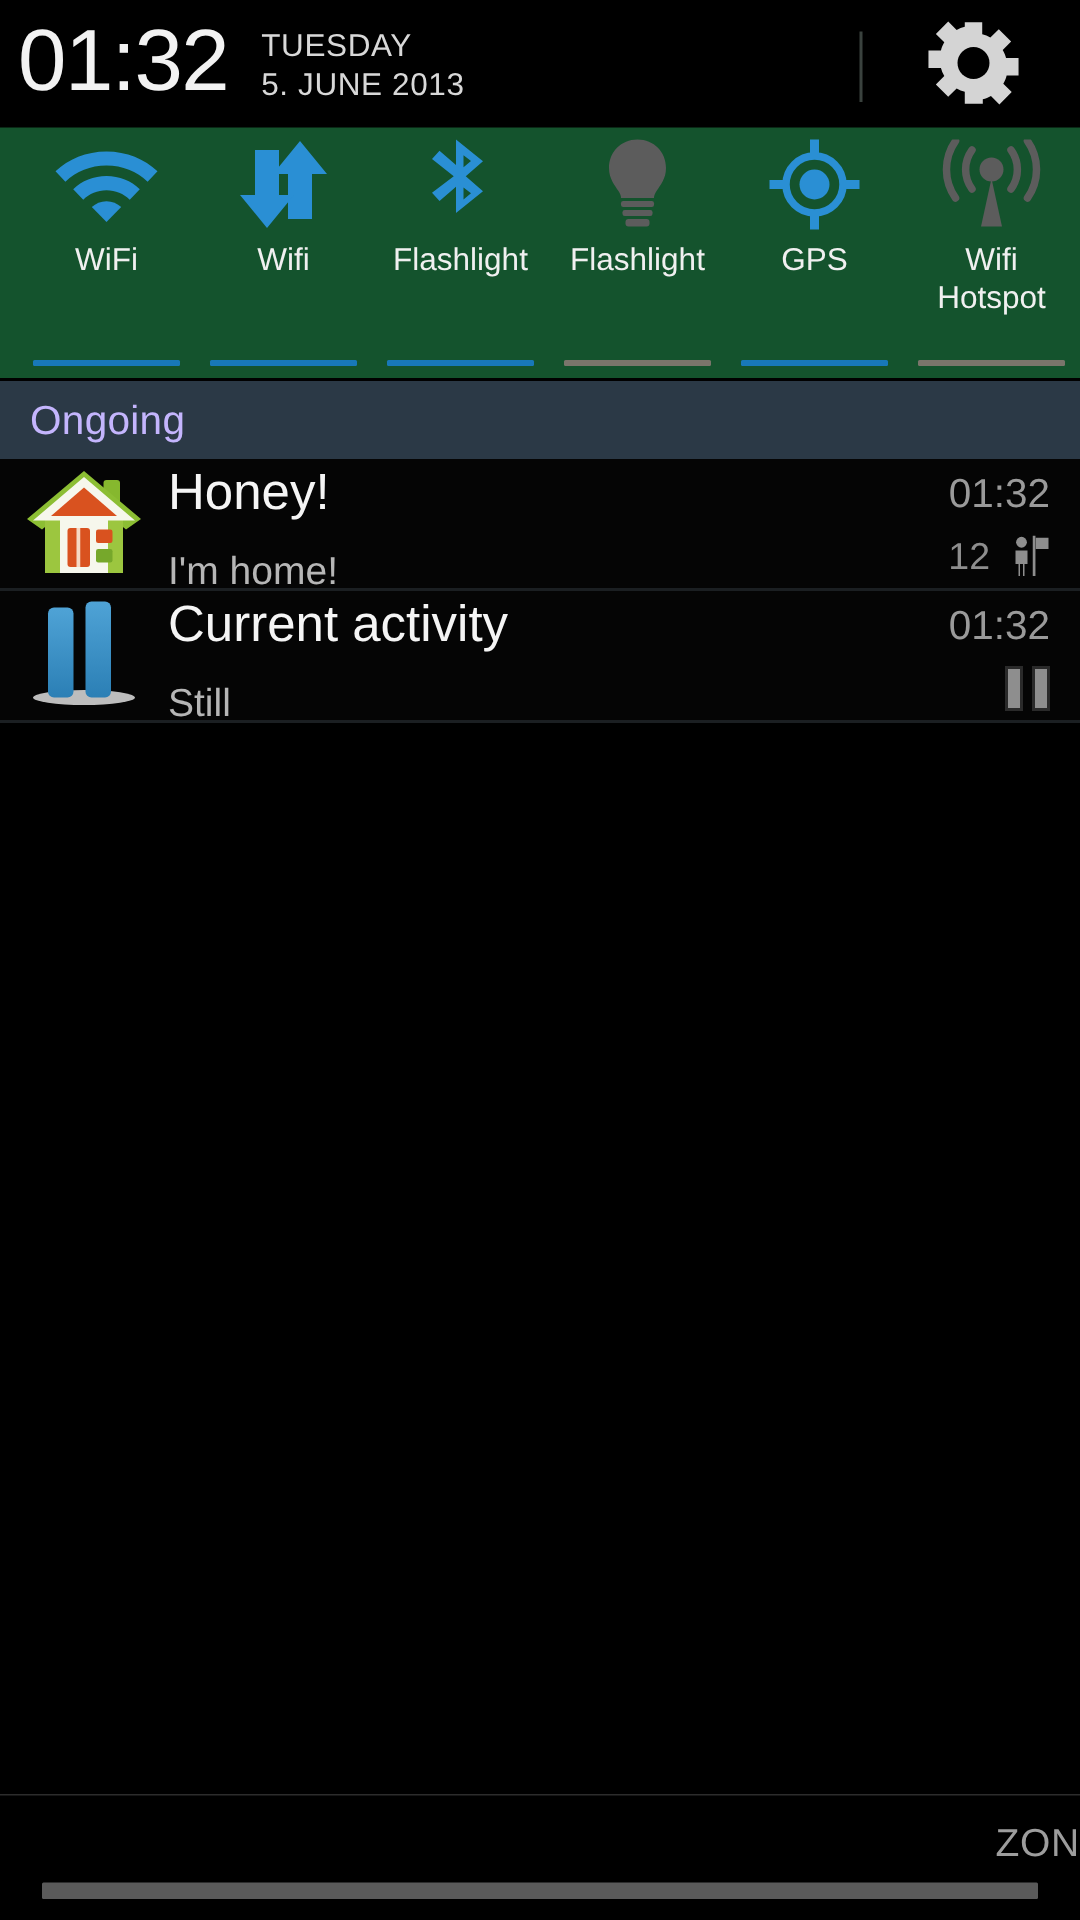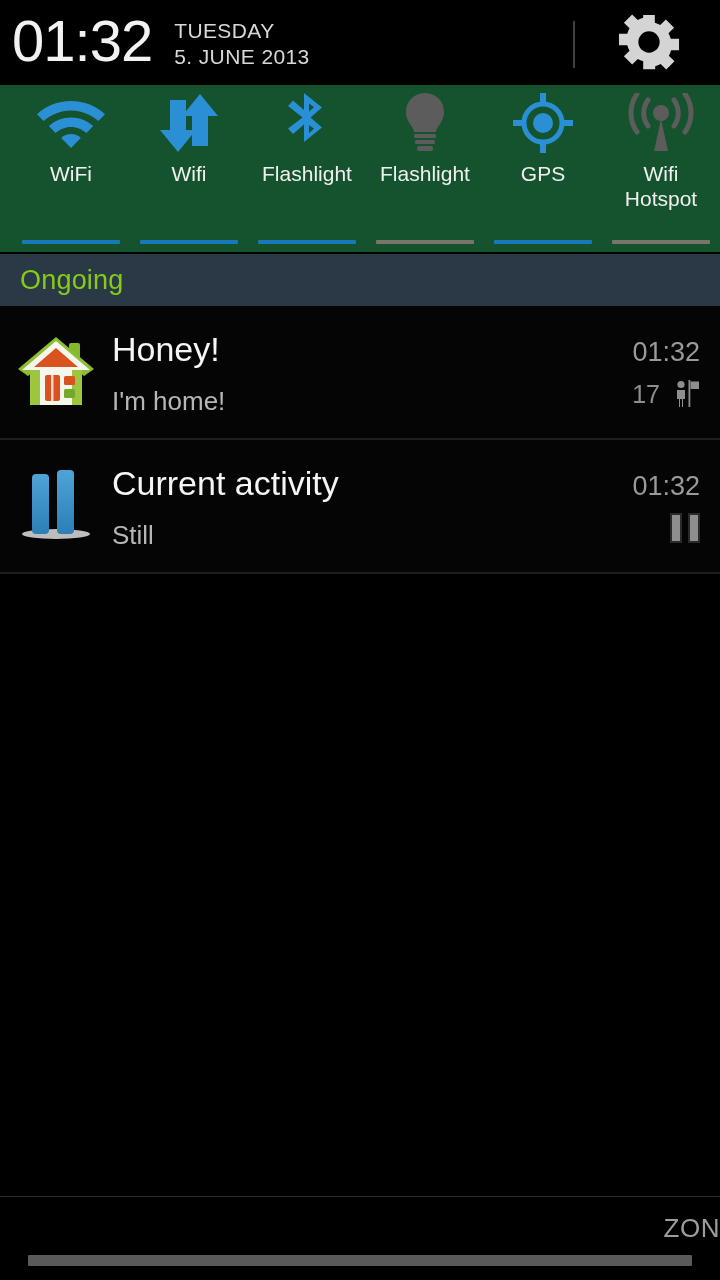--- a/index.html
+++ b/index.html
@@ -121,31 +121,31 @@
     height: 54px;
     background: #2b3946;
     display: flex;
     align-items: center;
     padding-left: 20px;
     box-sizing: border-box;
     border-top: 2px solid #000;
   }
   .section-header-label {
     font-size: 27px;
-    color: #84cc16;
+    color: #c4b5fd;
     letter-spacing: 0.2px;
   }
 
   
   .notif-list { background: #000; }
   .notif {
     position: relative;
-    height: 134px;
-    display: flex;
-    align-items: center;
+    height: 88px;
+    display: flex;
+    align-items: flex-start;
     border-bottom: 2px solid #1b1f22;
     box-sizing: border-box;
     background: #050505;
   }
   .notif-icon {
     width: 112px;
     min-width: 112px;
     height: 100%;
     display: flex;
     align-items: center;
@@ -365,21 +365,21 @@
         <rect x="52" y="58" width="11" height="9" rx="1.5" fill="#76a82b"></rect>
       </svg>
     </div>
     <div class="notif-body">
       <div class="notif-title">Honey!</div>
       <div class="notif-text">I'm home!</div>
     </div>
     <div class="notif-right">
       <div class="notif-time">01:32</div>
       <div class="notif-sub">
-        <div class="notif-count">17</div>
+        <div class="notif-count">12</div>
         <svg width="26" height="28" viewBox="0 0 26 28">
           <circle cx="7" cy="4.5" r="3.6" fill="#8e8e8e"></circle>
           <path d="M3 10h8v9H9v8H8v-8H6v8H5v-8H3z" fill="#8e8e8e"></path>
           <rect x="14.5" y="0" width="1.8" height="27" fill="#8e8e8e"></rect>
           <path d="M16.5 1.5 H25 V9 H16.5 Z" fill="#8e8e8e"></path>
         </svg>
       </div>
     </div>
   </div>
 

